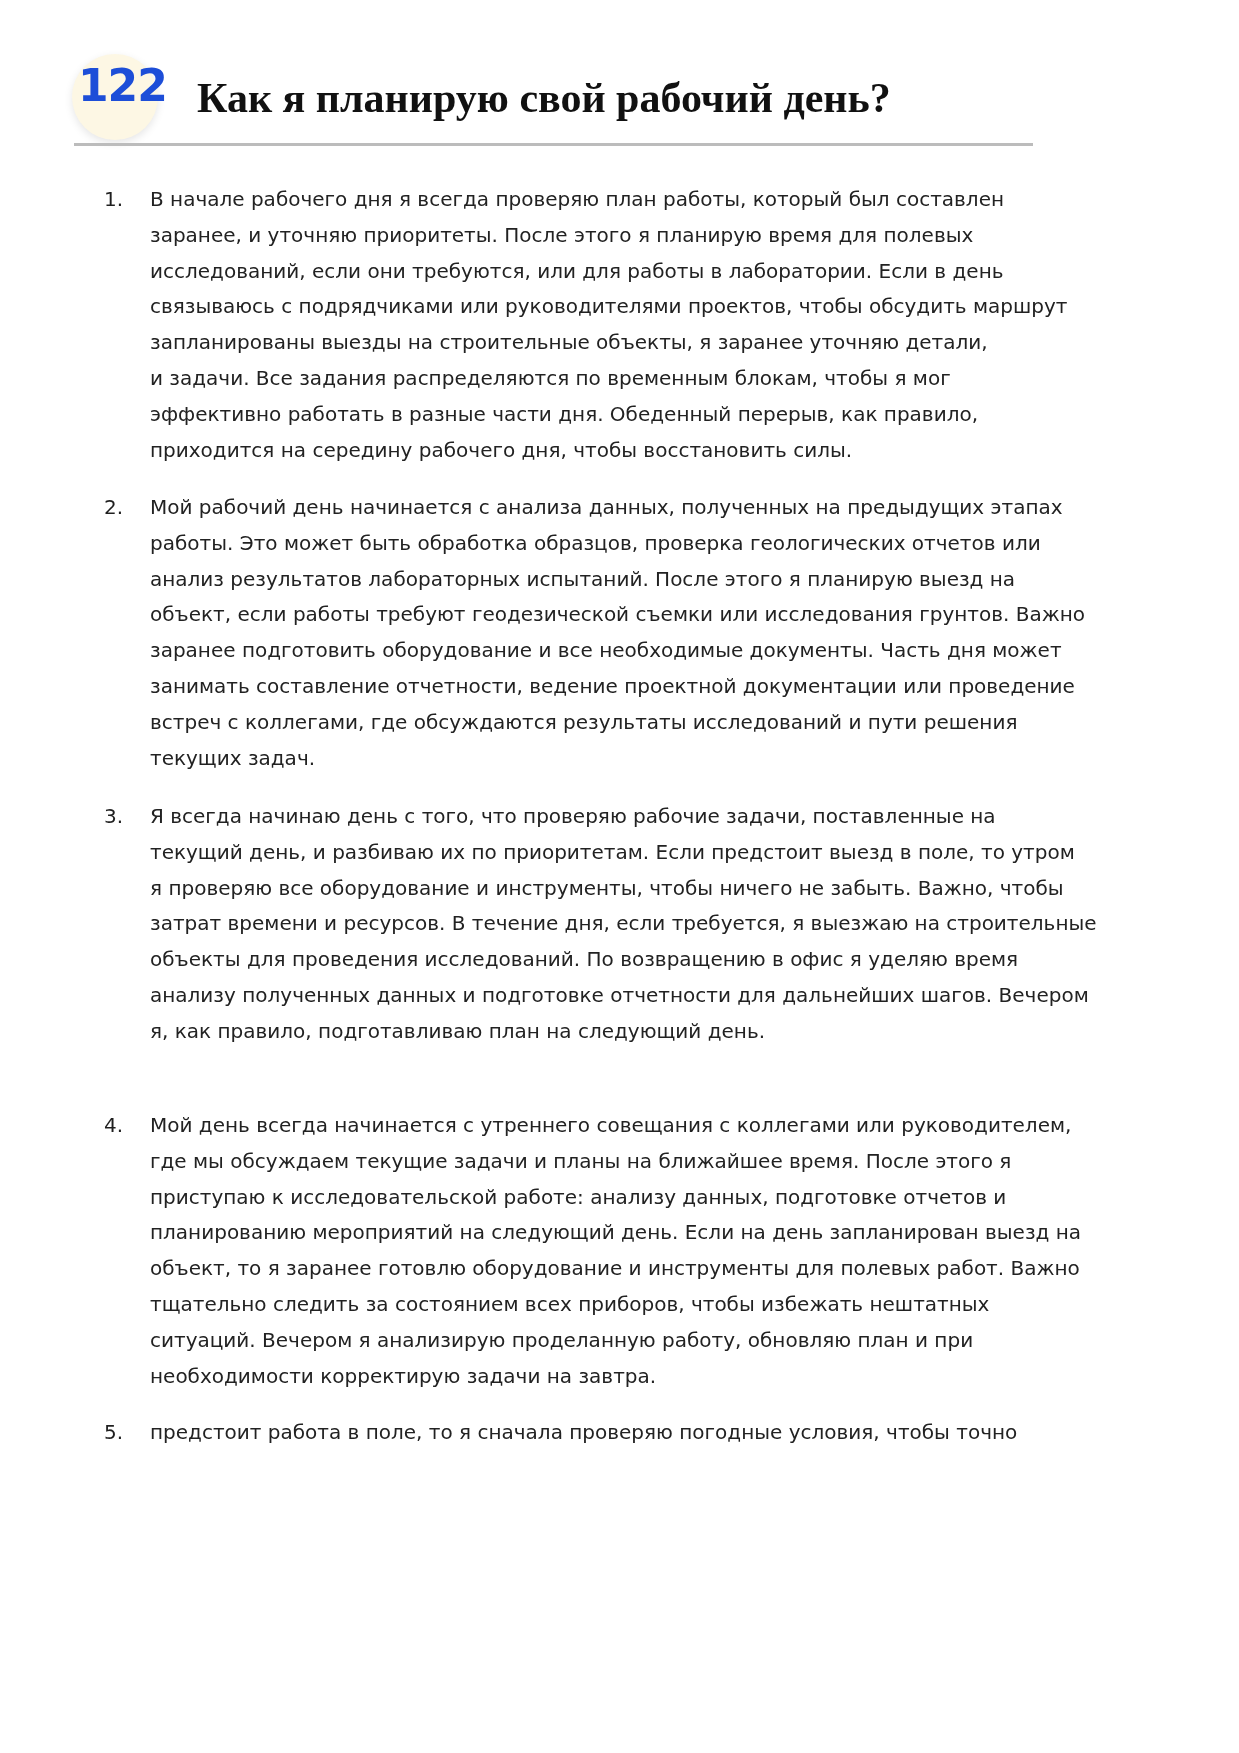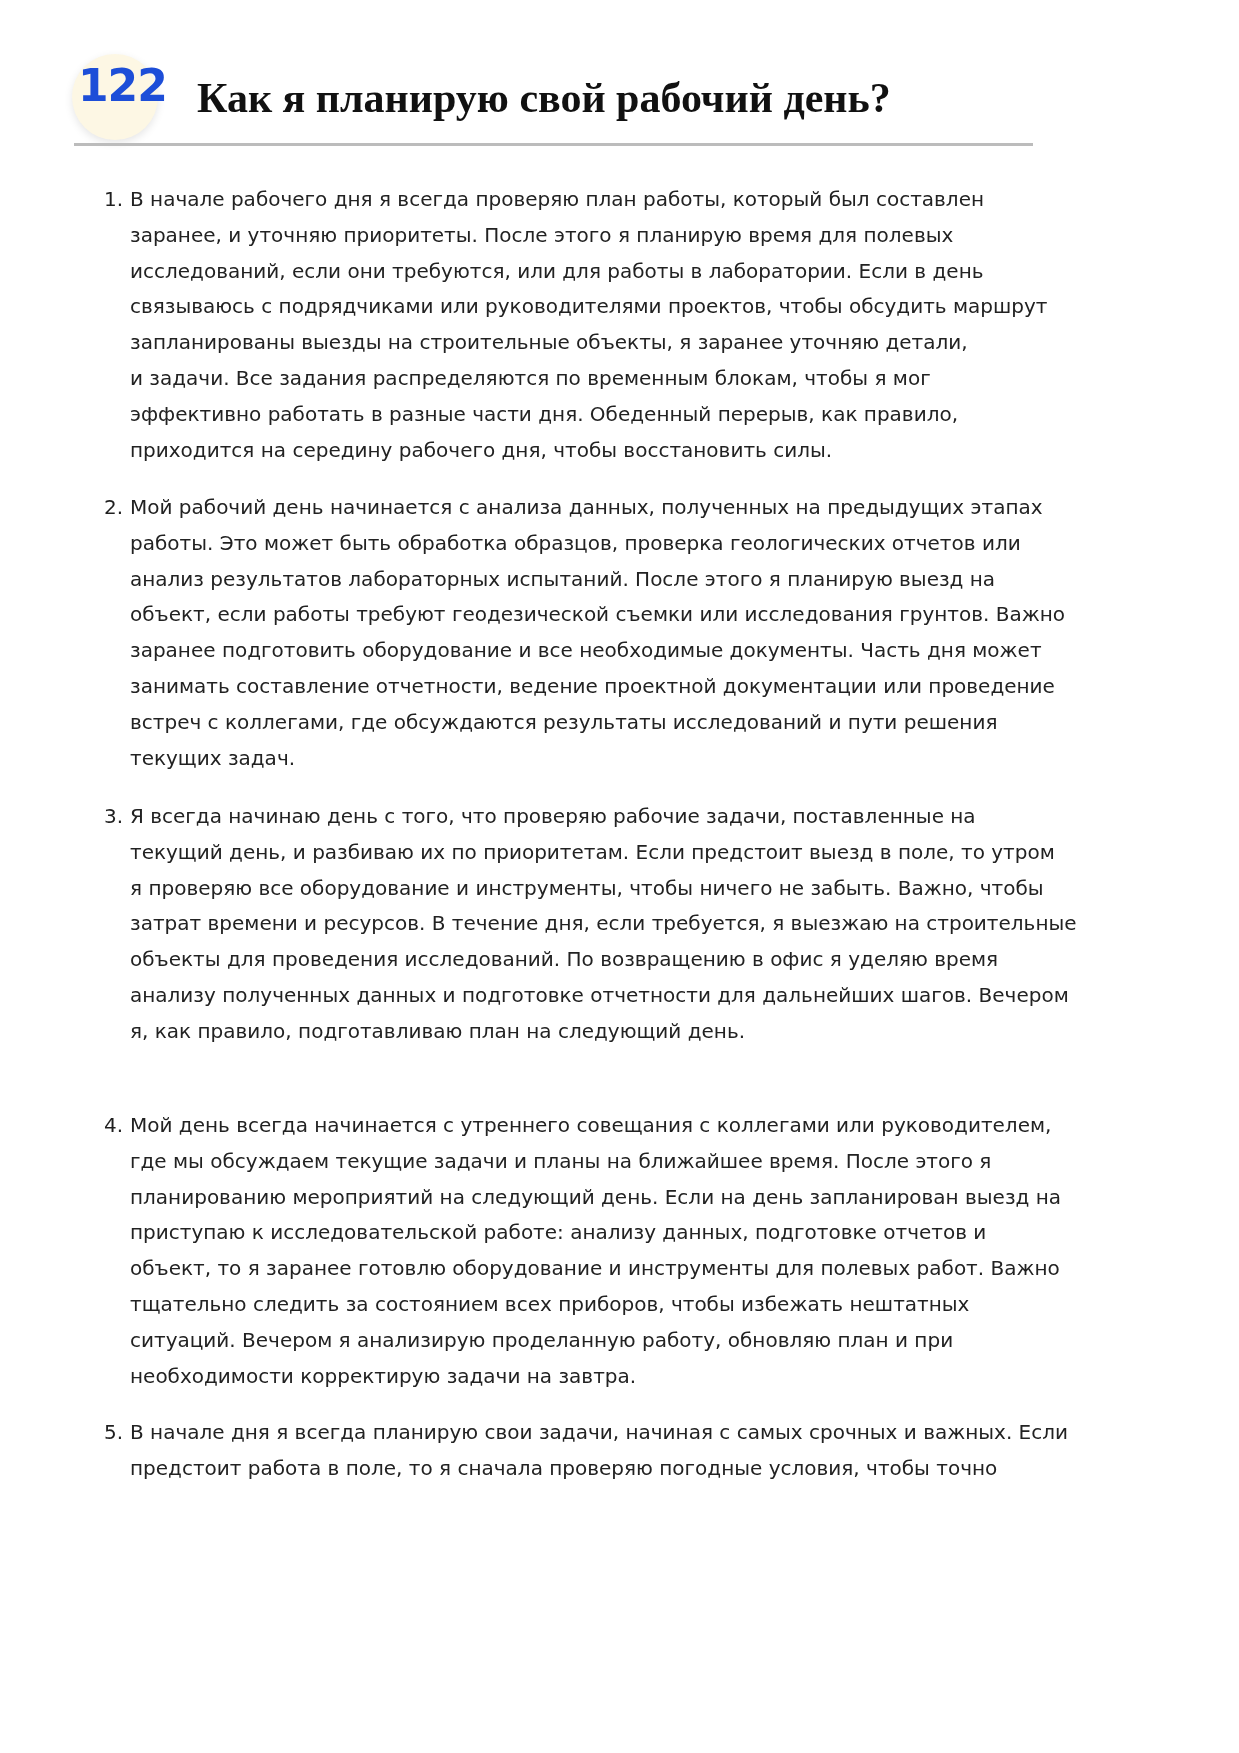--- a/index.html
+++ b/index.html
@@ -11,21 +11,21 @@
            box-shadow: 0 3px 8px rgba(0,0,0,0.10); }
   .badge-num { position: absolute; left: 78px; top: 60px; font-weight: bold;
                font-size: 44px; line-height: 52px; color: #1d4ed8; letter-spacing: -1px; }
   .title { position: absolute; left: 197px; top: 78px; font-weight: bold;
            font-size: 42px; line-height: 40px; color: #111111; white-space: nowrap; font-family: Liberation Serif, serif; }
   .divider { position: absolute; left: 74px; top: 143px; width: 959px; height: 3px;
              background: #bcbcbc; }
   .item { position: absolute; left: 104px; width: 1000px; }
   .num { position: absolute; left: 0; top: 0; font-size: 20px; line-height: 35.8px; color: #1f1f1f; }
   .lines { position: absolute; left: 26px; top: 0; }
-  .line { display: block; font-size: 20px; line-height: 35.8px; white-space: nowrap; color: #222222; }
+  .line { display: block; font-size: 20px; line-height: 35.8px; white-space: nowrap; color: #222222; margin-left: 20px; }
 </style>
 </head>
 <body>
 
 <div class="header">
   <div class="badge"></div>
   <div class="badge-num">122</div>
   <div class="title">Как я планирую свой рабочий день?</div>
   <div class="divider"></div>
 </div>
@@ -69,28 +69,27 @@
     <span class="line">анализу полученных данных и подготовке отчетности для дальнейших шагов. Вечером</span>
     <span class="line">я, как правило, подготавливаю план на следующий день.</span>
   </div>
 </div>
 
 <div class="item" style="top:1108px;">
   <span class="num">4.</span>
   <div class="lines">
     <span class="line">Мой день всегда начинается с утреннего совещания с коллегами или руководителем,</span>
     <span class="line">где мы обсуждаем текущие задачи и планы на ближайшее время. После этого я</span>
+    <span class="line">приступаю к исследовательской работе: анализу данных, подготовке отчетов и</span>
     <span class="line">планированию мероприятий на следующий день. Если на день запланирован выезд на</span>
-    <span class="line">приступаю к исследовательской работе: анализу данных, подготовке отчетов и</span>
     <span class="line">объект, то я заранее готовлю оборудование и инструменты для полевых работ. Важно</span>
     <span class="line">тщательно следить за состоянием всех приборов, чтобы избежать нештатных</span>
     <span class="line">ситуаций. Вечером я анализирую проделанную работу, обновляю план и при</span>
     <span class="line">необходимости корректирую задачи на завтра.</span>
   </div>
 </div>
 
 <div class="item" style="top:1415px;">
   <span class="num">5.</span>
   <div class="lines">
-    <span class="line">В начале дня я всегда планирую свои задачи, начиная с самых срочных и важных. Если</span>
     <span class="line">предстоит работа в поле, то я сначала проверяю погодные условия, чтобы точно</span>
   </div>
 </div>
 
 </body></html>

